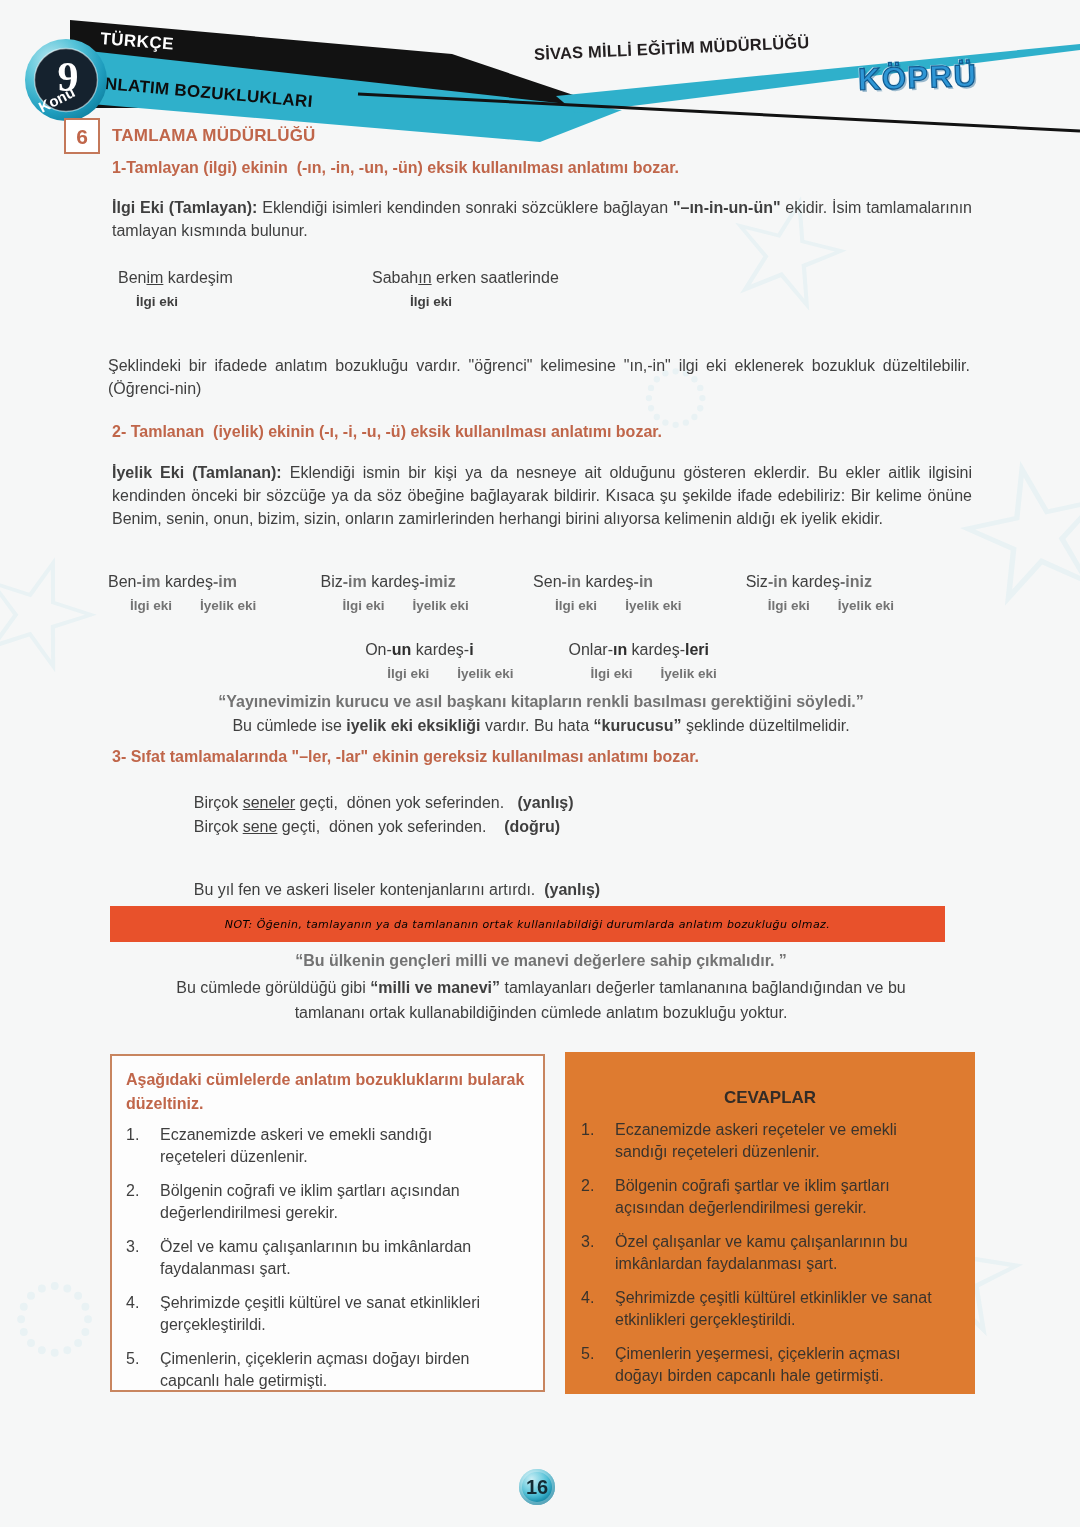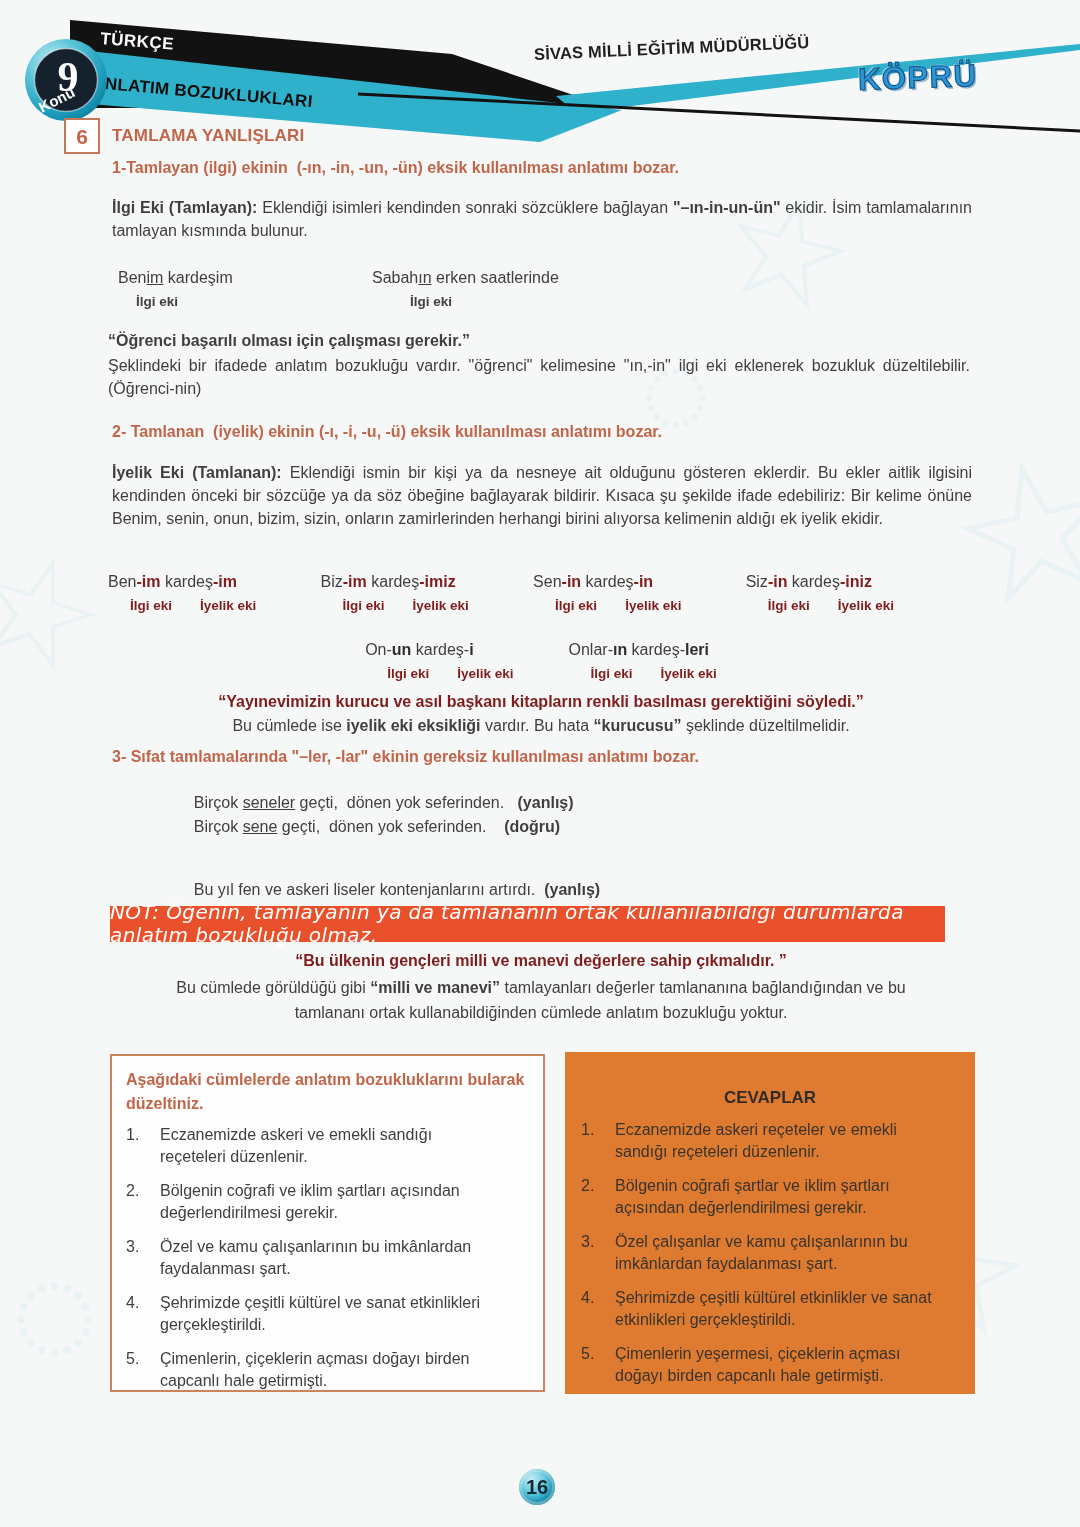--- a/index.html
+++ b/index.html
@@ -2,21 +2,21 @@
 <html><head>
 <meta charset="utf-8">
 <style>
   html,body{margin:0;padding:0;background:#e9ebec;}
   .page{position:relative;width:1080px;height:1527px;background:#f6f7f7;overflow:hidden;
         font-family:"Liberation Sans",sans-serif;color:#3f3f3f;font-size:16px;line-height:23px;}
   .abs{position:absolute;}
   .b{font-weight:bold;}
   .pre{white-space:pre-wrap;}
   .just{text-align:justify;}
-  .red{color:#7f1d1d;}
+  .red{color:#737373;}
   .u{text-decoration:underline;}
   .orange-h{color:#c0664a;font-weight:bold;}
   .center{text-align:center;}
   p{margin:0;}
 
   
   .hdr{position:absolute;left:0;top:0;}
   .logo{position:absolute;left:858px;top:66px;font-size:31px;font-weight:bold;
         color:#2e96d5;letter-spacing:1.5px;transform:rotate(-2deg);
         -webkit-text-stroke:1.2px #10598e;
@@ -30,21 +30,21 @@
   .sfx-row{display:flex;}
   .sfx-item{text-align:left;}
   .sfx-line{font-size:16px;}
   .sfx-labels{display:flex;gap:28px;padding-left:22px;margin-top:1px;}
   .lbl{font-size:13.5px;font-weight:bold;}
   .sfx-black{font-weight:bold;color:#2e2e2e;margin-top:24px;}
 
   
   .note-banner{left:110px;top:906px;width:835px;height:36px;background:#e8512b;
                display:flex;align-items:center;justify-content:center;}
-  .note-text{color:#ffffff;font-style:italic;font-size:20px;letter-spacing:.4px;
+  .note-text{color:#000000;font-style:italic;font-size:11px;letter-spacing:.4px;
              font-family:"DejaVu Sans",sans-serif;}
 
   
   .ex-box{left:110px;top:1054px;width:435px;height:338px;background:#fdfdfd;
           border:2px solid #c8855f;box-sizing:border-box;padding:12px 14px;}
   .ex-title{color:#c0664a;font-weight:bold;font-size:16px;line-height:24px;margin-bottom:8px;}
   .ans-box{left:565px;top:1052px;width:410px;height:342px;background:#de7b30;
            box-sizing:border-box;padding:12px 16px;color:#3a332c;}
   .ans-title{text-align:center;font-weight:bold;font-size:17px;color:#332c26;margin:22px 0 10px;}
   .item{display:flex;margin-bottom:12px;line-height:22px;}
@@ -100,38 +100,37 @@
       <circle cx="66" cy="80" r="41" fill="url(#gradBadge)"></circle>
       <circle cx="66" cy="80" r="31.5" fill="#15222e"></circle>
       <circle cx="66" cy="80" r="31.5" fill="none" stroke="rgba(255,255,255,0.5)" stroke-width="1.4"></circle>
       <text x="68" y="91" text-anchor="middle" font-family="Liberation Serif, serif" font-size="42" font-weight="bold" fill="#ffffff">9</text>
       <text transform="translate(42,113) rotate(-27)" font-family="Liberation Sans, sans-serif" font-size="15" font-weight="bold" fill="#ffffff">Konu</text>
     </g>
   </svg>
   <div class="logo">KÖPRÜ</div>
 
   <div class="abs sec-box">6</div>
-  <div class="abs sec-title orange-h">TAMLAMA YANLIŞLARI</div>
+  <div class="abs sec-title orange-h">TAMLAMA MÜDÜRLÜĞÜ</div>
 
   <div class="abs orange-h pre" style="left:112px;top:156px;">1-Tamlayan (ilgi) ekinin  (-ın, -in, -un, -ün) eksik kullanılması anlatımı bozar.</div>
 
   <p class="abs just" style="left:112px;top:196px;width:860px;">
     <span class="b">İlgi Eki (Tamlayan):</span><span> Eklendiği isimleri kendinden sonraki sözcüklere bağlayan </span><span class="b">"–ın-in-un-ün"</span><span> ekidir. İsim tamlamalarının tamlayan kısmında bulunur.</span>
   </p>
 
   <div class="abs" style="left:118px;top:266px;">
     <div><span>Ben</span><span class="u">im</span><span> kardeşim</span></div>
     <div class="b" style="font-size:13.5px;margin:1px 0 0 18px;">İlgi eki</div>
   </div>
   <div class="abs" style="left:372px;top:266px;">
     <div><span>Sabah</span><span class="u">ın</span><span> erken saatlerinde</span></div>
     <div class="b" style="font-size:13.5px;margin:1px 0 0 38px;">İlgi eki</div>
   </div>
 
-  <div class="abs b" style="left:108px;top:329px;">“Öğrenci başarılı olması için çalışması gerekir.”</div>
   <p class="abs just" style="left:108px;top:354px;width:862px;">Şeklindeki bir ifadede anlatım bozukluğu vardır.  "öğrenci" kelimesine "ın,-in" ilgi eki eklenerek bozukluk düzeltilebilir. (Öğrenci-nin)</p>
 
   <div class="abs orange-h pre" style="left:112px;top:420px;">2- Tamlanan  (iyelik) ekinin (-ı, -i, -u, -ü) eksik kullanılması anlatımı bozar.</div>
   <p class="abs just" style="left:112px;top:461px;width:860px;">
     <span class="b">İyelik Eki (Tamlanan):</span><span> Eklendiği ismin bir kişi ya da nesneye ait olduğunu gösteren eklerdir. Bu ekler aitlik ilgisini kendinden önceki bir sözcüğe ya da söz öbeğine bağlayarak bildirir. Kısaca şu şekilde ifade edebiliriz: Bir kelime önüne Benim, senin, onun, bizim, sizin, onların zamirlerinden herhangi birini alıyorsa kelimenin aldığı ek iyelik ekidir.</span>
   </p>
 
   <div class="abs sfx-row" style="left:108px;top:570px;width:786px;justify-content:space-between;">
     <div class="sfx-item">
       <div class="sfx-line"><span>Ben</span><span class="red b">-im</span><span> kardeş</span><span class="red b">-im</span></div>

